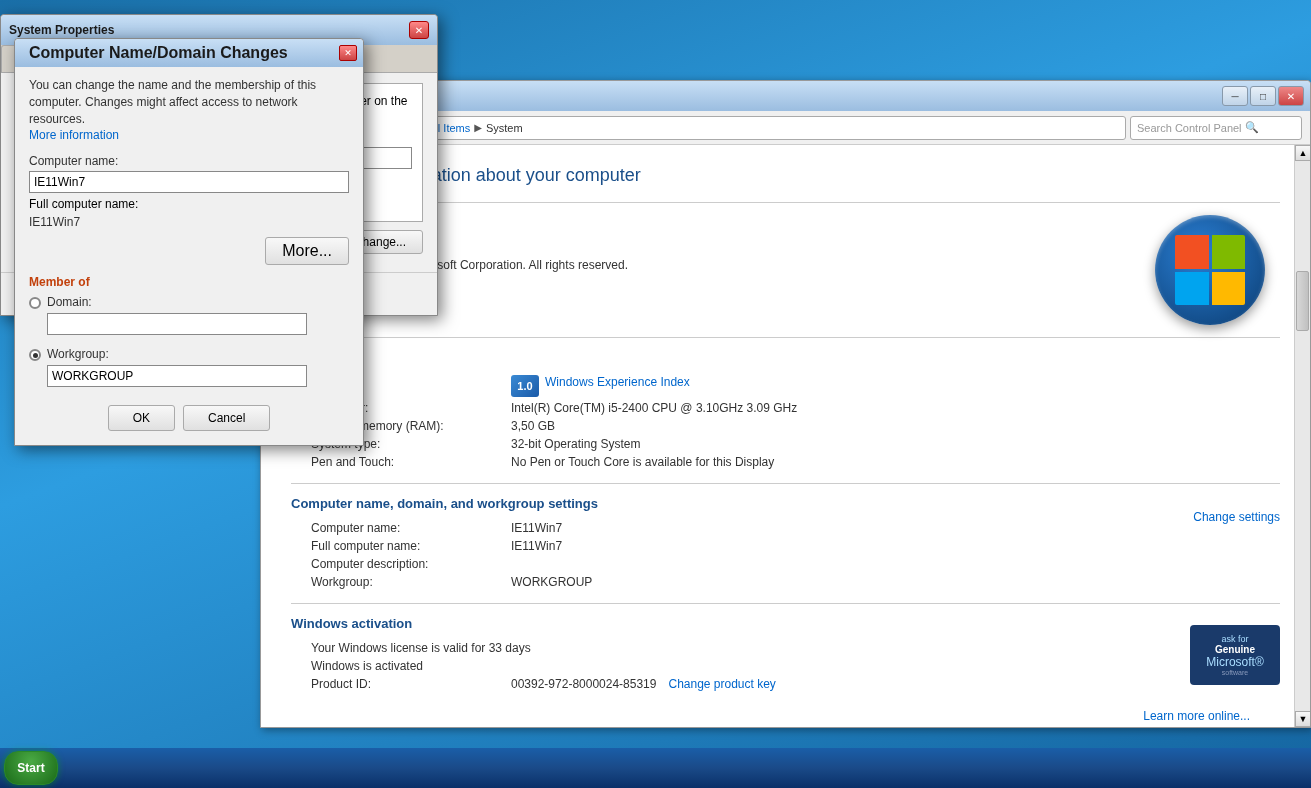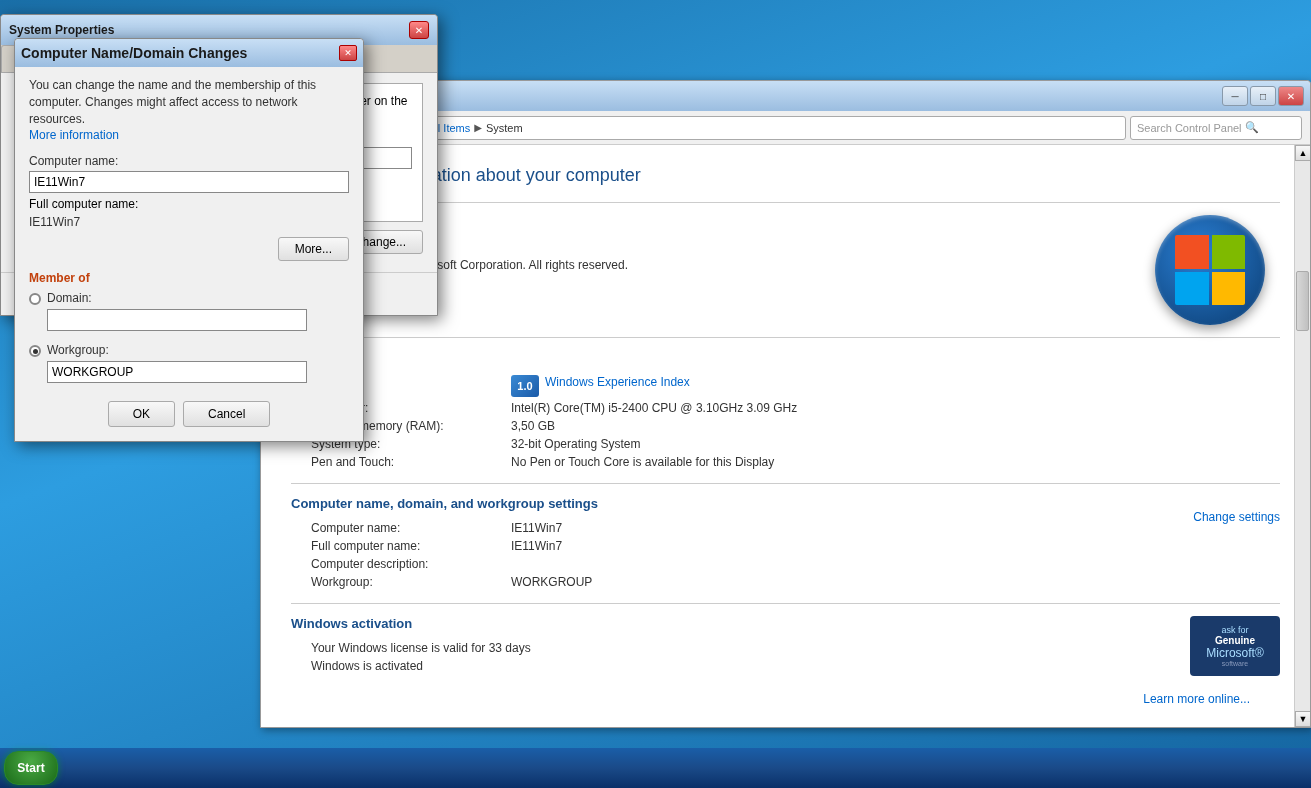--- a/index.html
+++ b/index.html
@@ -324,21 +324,21 @@
     }
     .cn-titlebar {
       height: 28px;
       background: linear-gradient(180deg, #c8dff5 0%, #9bbde0 100%);
       display: flex;
       align-items: center;
       padding: 0 6px;
       border-radius: 4px 4px 0 0;
       justify-content: space-between;
     }
-    .cn-title { font-size: 14px; color: #1a1a1a; font-weight: 600; }
+    .cn-title { font-size: 16px; color: #1a1a1a; font-weight: 600; margin-left: 8px; }
     .cn-close-btn {
       width: 18px;
       height: 16px;
       background: linear-gradient(180deg, #f88 0%, #c44 100%);
       border: 1px solid #a00;
       border-radius: 2px;
       display: flex;
       align-items: center;
       justify-content: center;
       font-size: 9px;
@@ -370,21 +370,21 @@
       display: flex;
       justify-content: flex-end;
       margin-bottom: 10px;
     }
     .cn-btn {
       padding: 4px 16px;
       background: linear-gradient(180deg, #f8f8f8 0%, #e0e0e0 100%);
       border: 1px solid #aaa;
       border-radius: 3px;
       cursor: pointer;
-      font-size: 12px;
+      font-size: 16px;
     }
     .cn-member-of {
       font-size: 12px;
       font-weight: 600;
       color: #c2410c;
       margin-bottom: 6px;
     }
     .cn-radio-group { margin-bottom: 6px; }
     .cn-radio-row { display: flex; align-items: flex-end; gap: 6px; margin-bottom: 4px; }
     .cn-radio { width: 12px; height: 12px; border-radius: 50%; border: 2px solid #888; background: white; display: flex; align-items: center; justify-content: center; }
@@ -581,20 +581,25 @@
 
     <div class="info-section">
       <div class="info-section-left">
         <div class="section-header">Windows activation</div>
         <div class="info-row">
           <span class="info-value">Your Windows license is valid for 33 days</span>
         </div>
         <div class="info-row">
           <span class="info-value">Windows is activated</span>
         </div>
+        <div class="info-row">
+          <span class="info-label">Product ID:</span>
+          <span class="info-value" style="margin-right:12px;">00392-972-8000024-85319</span>
+          <a class="info-link">Change product key</a>
+        </div>
       </div>
       <div style="display:flex;align-items:center;">
         <div class="genuine-badge">
           <div style="font-size:9px;font-weight:normal;color:#aaddff;">ask for</div>
           <div style="font-size:10px;font-weight:bold;color:white;">Genuine</div>
           <div style="font-size:12px;color:#aaddff;">Microsoft®</div>
           <div style="font-size:7px;color:#8899bb;">software</div>
         </div>
       </div>
     </div>

